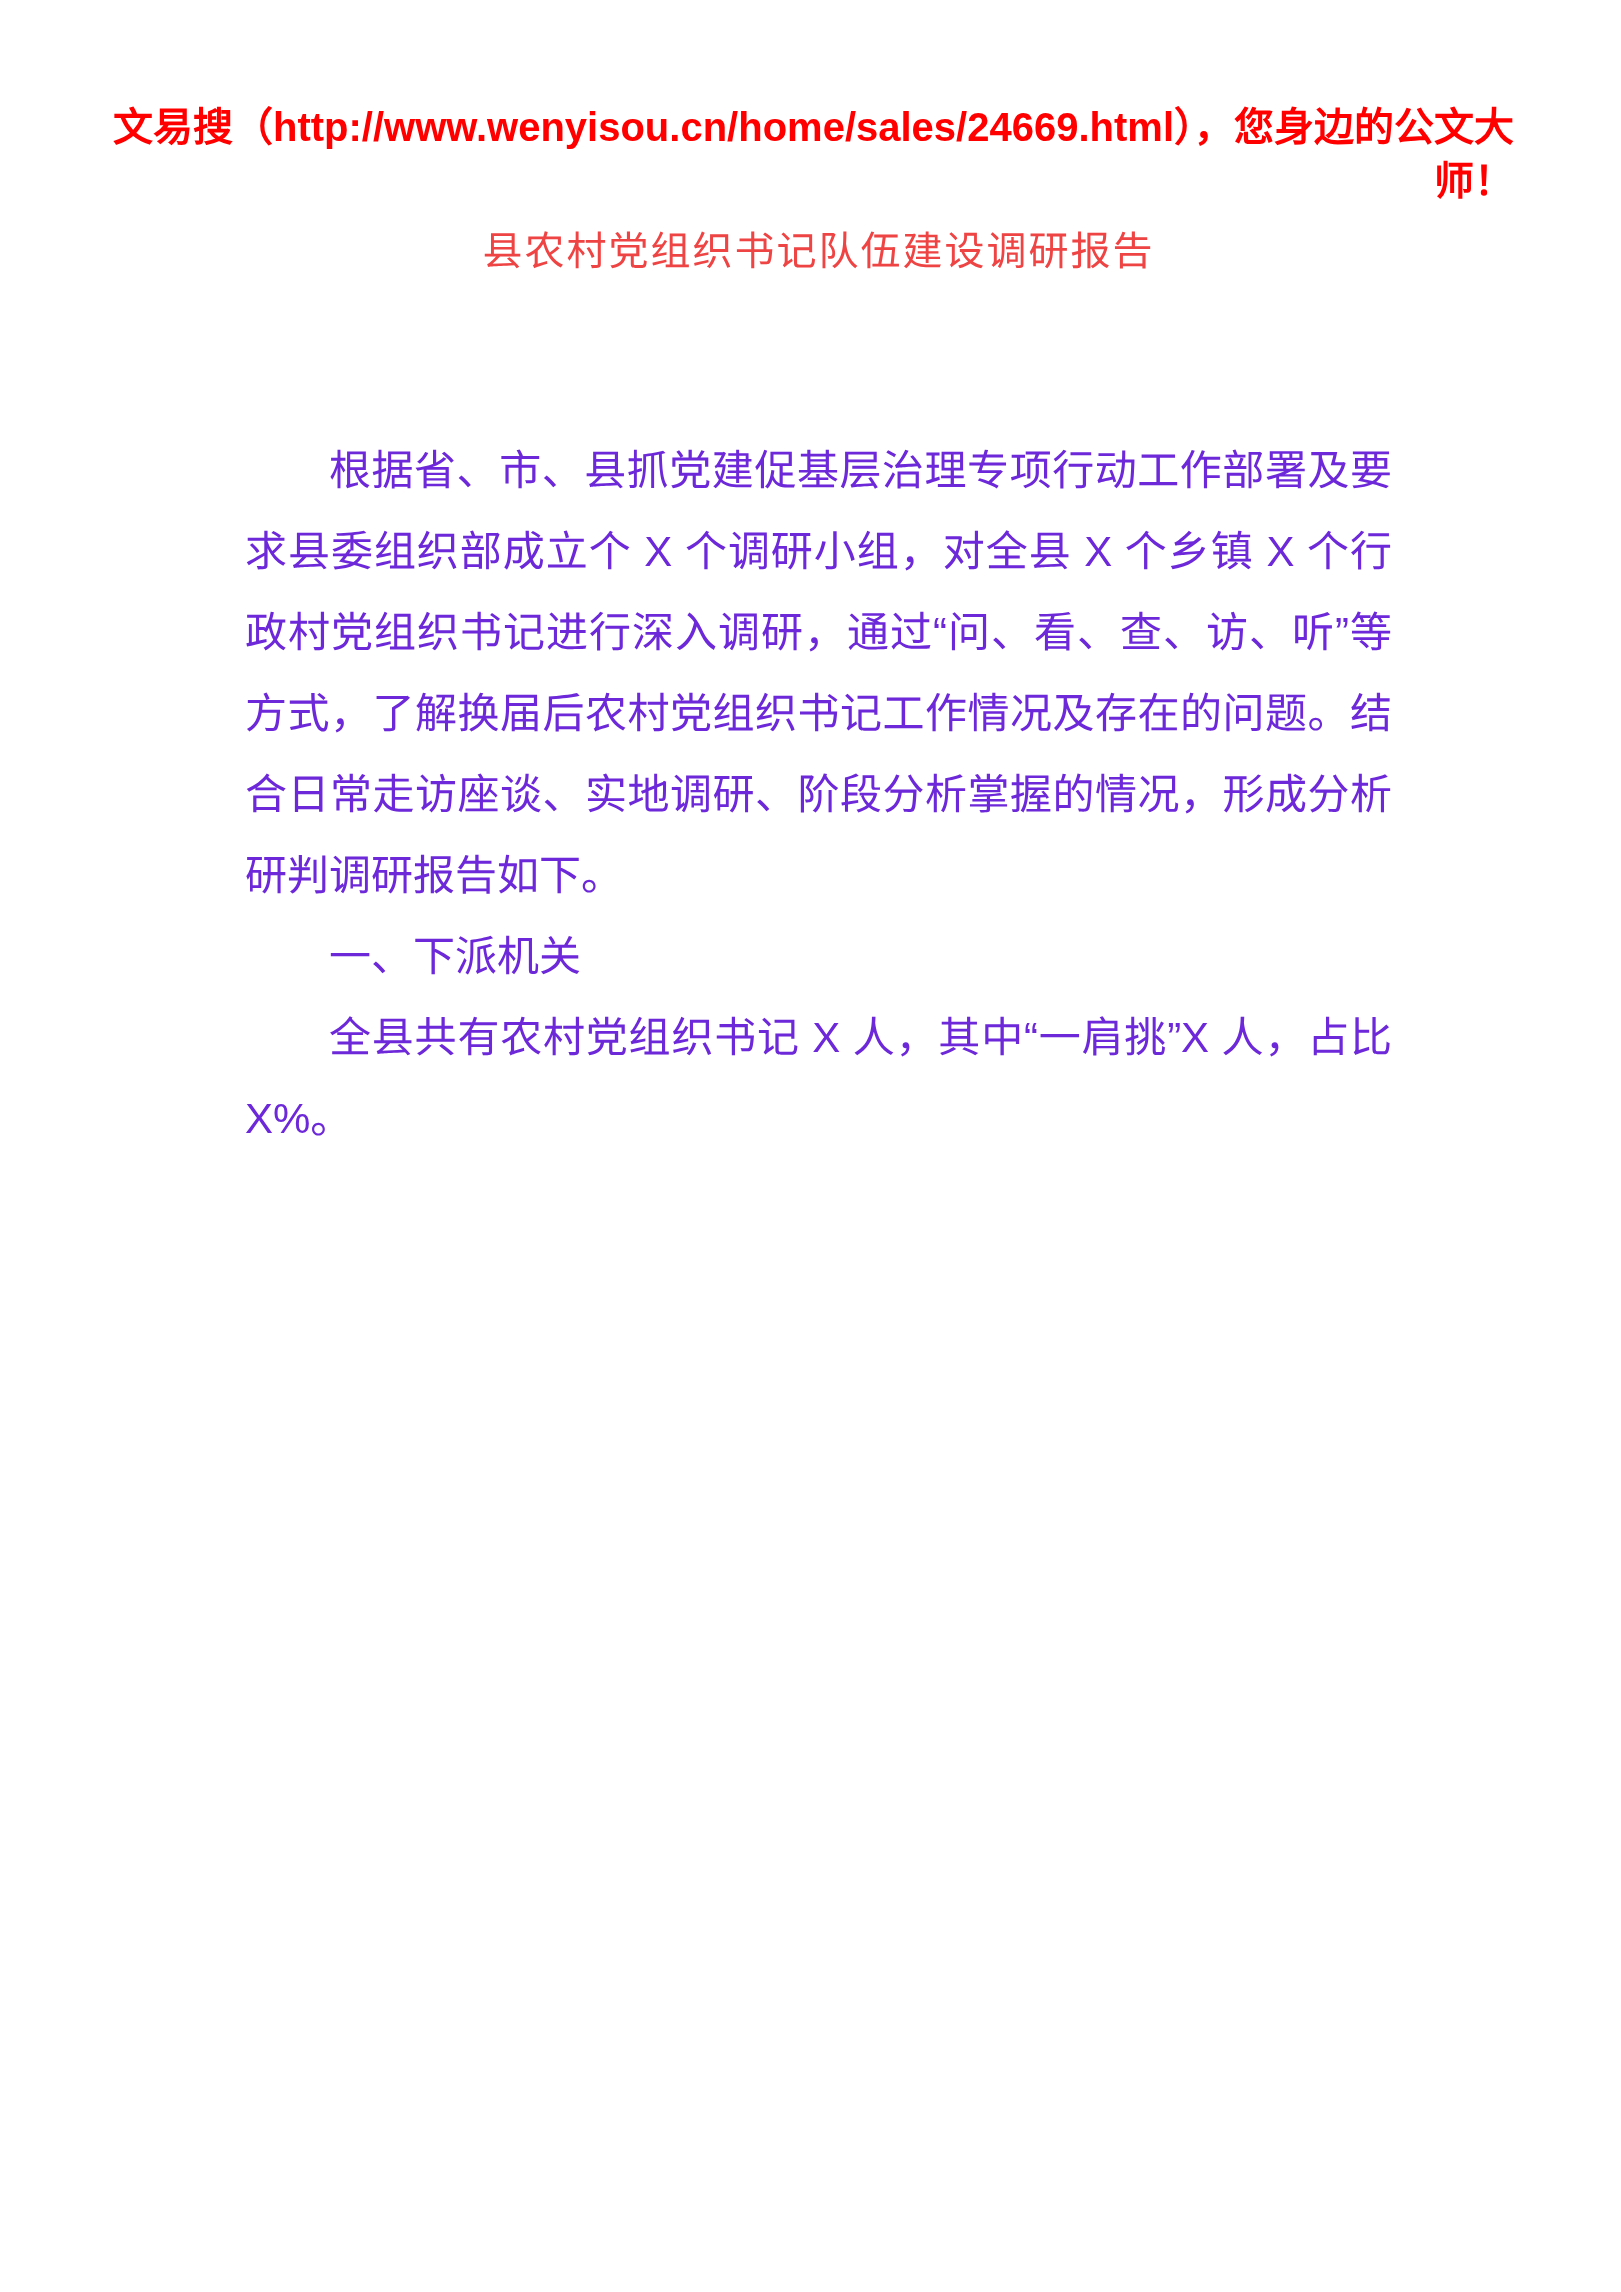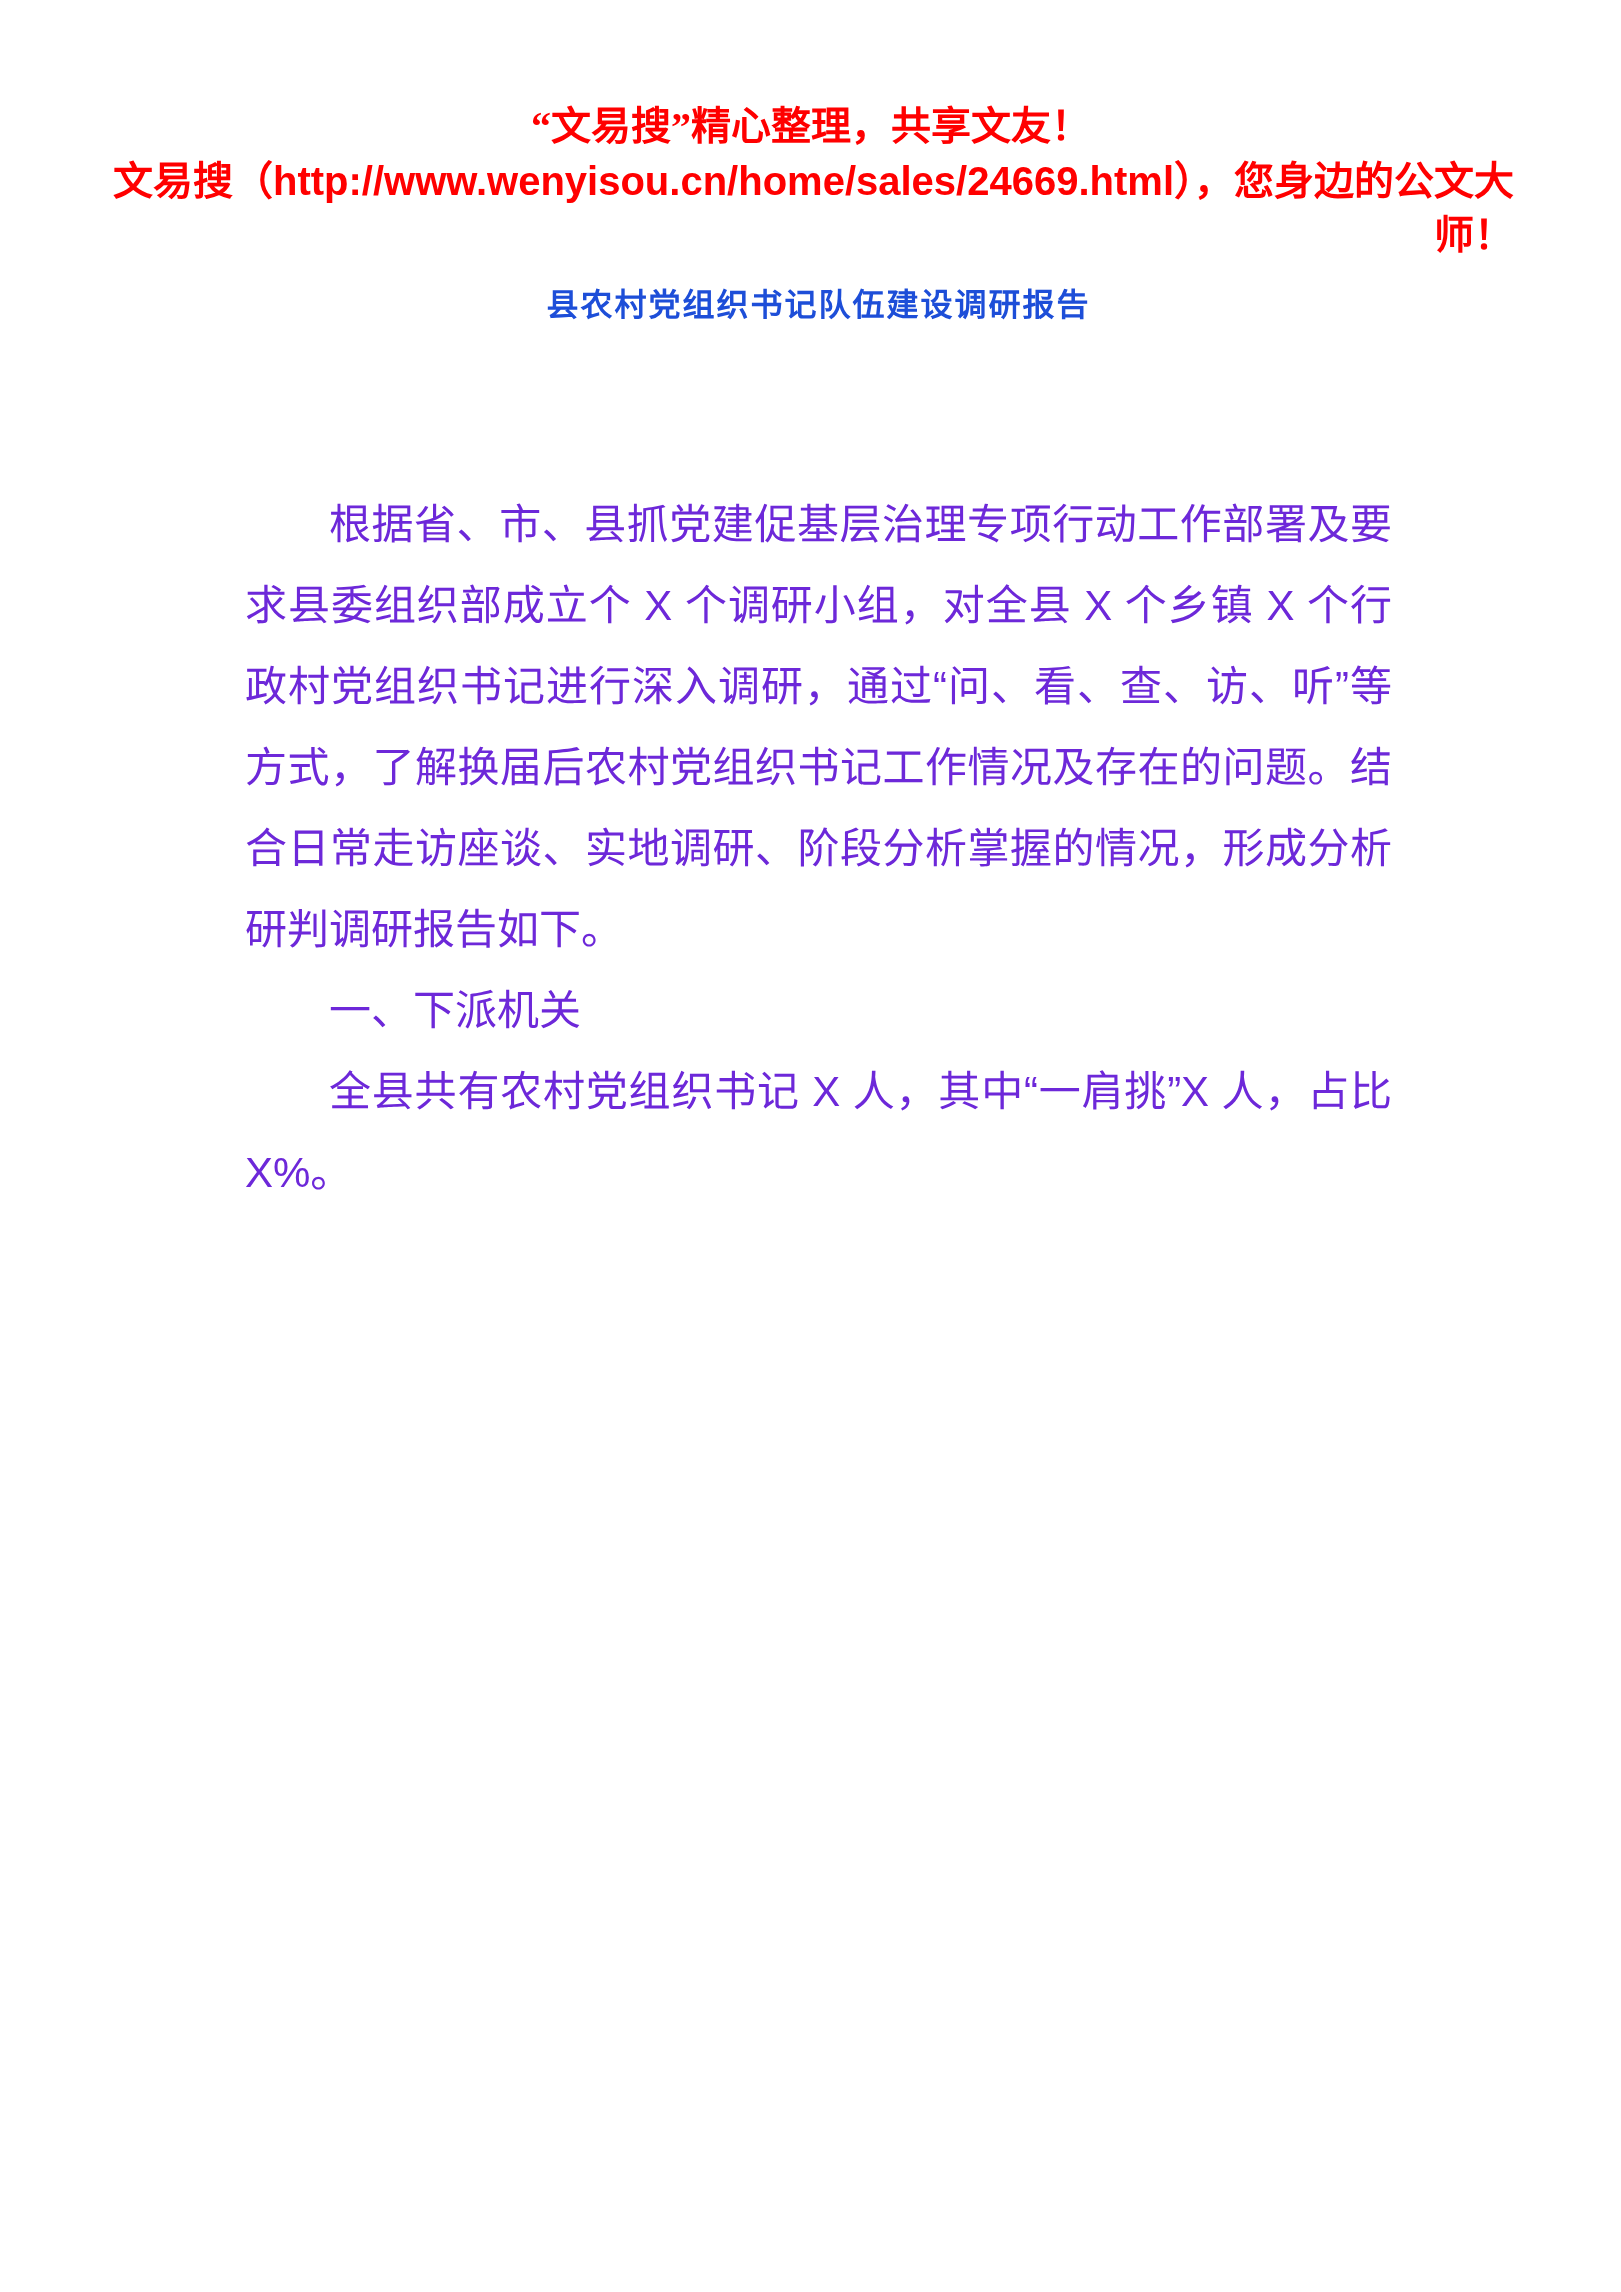--- a/index.html
+++ b/index.html
@@ -31,27 +31,27 @@
     line-height: 54px;
   }
   .notice-line1 {
     font-family: "Liberation Serif", serif;
   }
   .notice-line2 {
     font-family: "Liberation Sans", sans-serif;
     text-align: right;
   }
   .doc-title {
-    font-size: 32px;
-    font-weight: 700;
+    font-size: 40px;
+    font-weight: 400;
     text-align: center;
     line-height: 55px;
     letter-spacing: 2px;
     margin: 15.7px 0 151px 0;
-    color: #1d4ed8;
+    color: #ef4444;
   }
   .doc-body {
     width: 100%;
   }
   .para {
     margin: 0;
     font-size: 42px;
     line-height: 81px;
     text-align: justify;
     text-justify: inter-character;
@@ -63,21 +63,20 @@
   .para.continued {
     text-align-last: justify;
   }
 </style>
 </head>
 <body>
 
 <div class="page">
 
   <div class="notice">
-    <div class="notice-line1">“文易搜”精心整理，共享文友！</div>
     <div class="notice-line2">文易搜（http://www.wenyisou.cn/home/sales/24669.html），您身边的公文大师！</div>
   </div>
 
   <h1 class="doc-title">县农村党组织书记队伍建设调研报告</h1>
 
   <div class="doc-body">
     <p class="para">根据省、市、县抓党建促基层治理专项行动工作部署及要求县委组织部成立个 X 个调研小组，对全县 X 个乡镇 X 个行政村党组织书记进行深入调研，通过“问、看、查、访、听”等方式，了解换届后农村党组织书记工作情况及存在的问题。结合日常走访座谈、实地调研、阶段分析掌握的情况，形成分析研判调研报告如下。</p>
     <p class="para">一、下派机关</p>
     <p class="para">全县共有农村党组织书记 X 人，其中“一肩挑”X 人，占比 X%。</p>
   </div>

